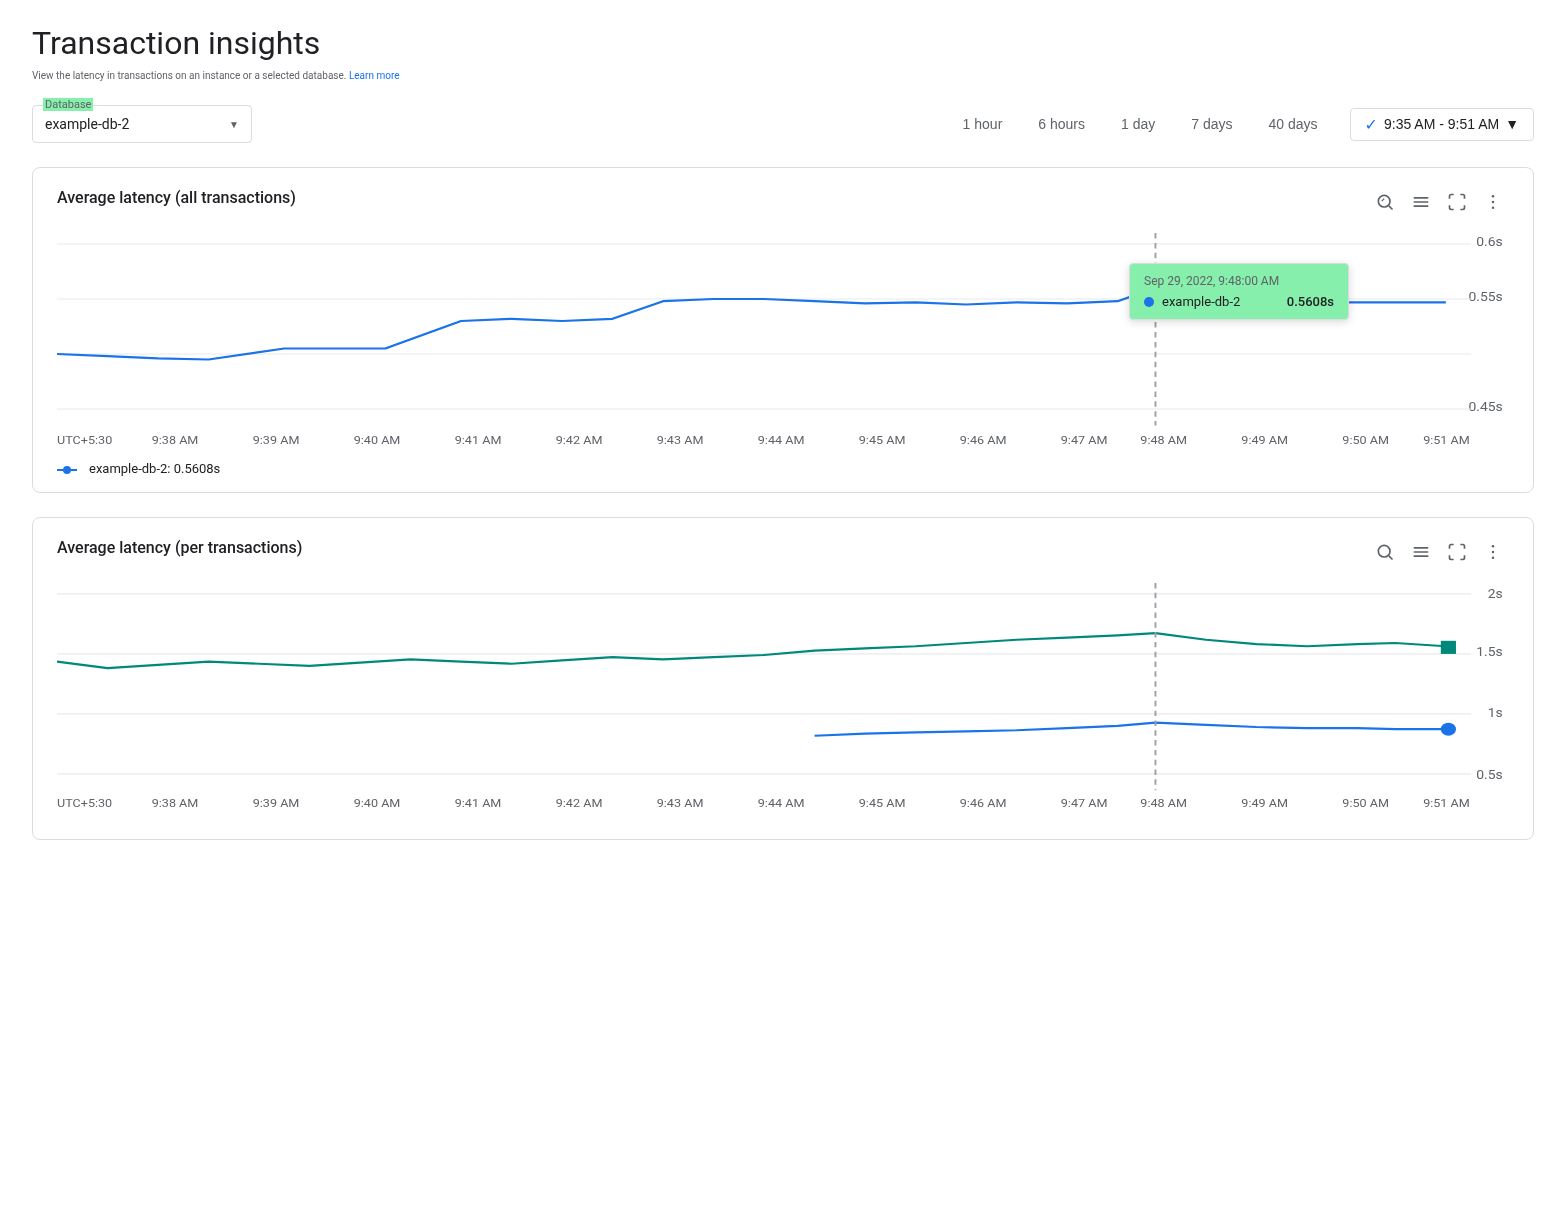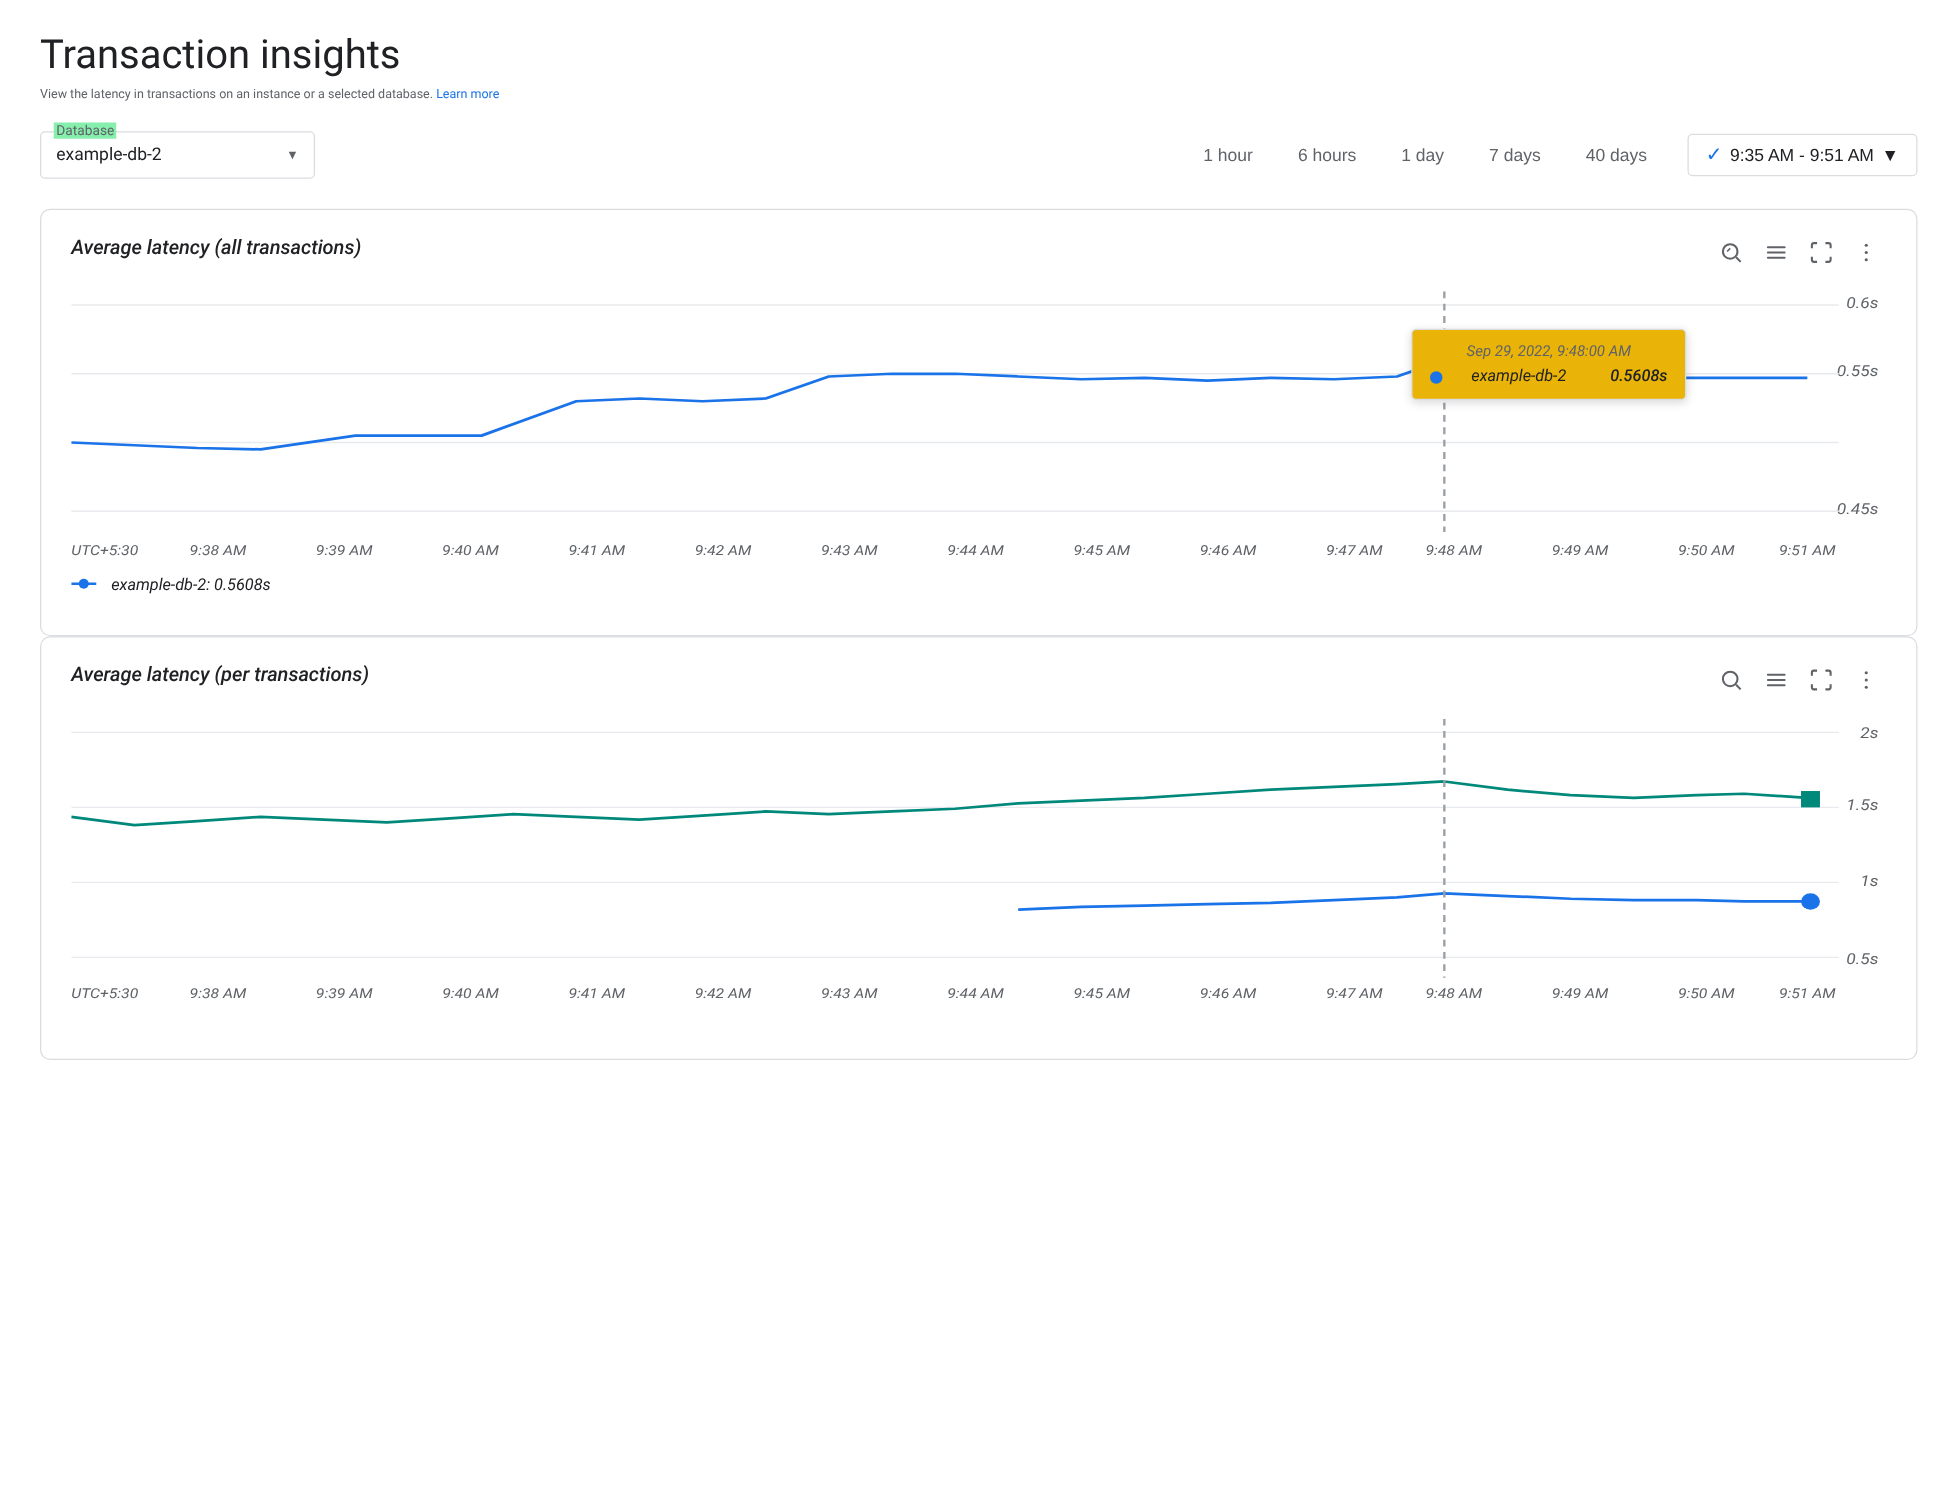--- a/index.html
+++ b/index.html
@@ -88,23 +88,23 @@
       color: #202124;
     }
     .time-range-btn .check {
       color: #1a73e8;
       font-size: 16px;
     }
 
     .chart-card {
       border: 1px solid #dadce0;
       border-radius: 8px;
-      padding: 20px 24px 32px;
+      padding: 20px 24px 16px;
+      margin-bottom: 24px;
       position: relative;
-      font-style: italic;
     }
     .chart-header {
       display: flex;
       justify-content: space-between;
       align-items: flex-start;
       margin-bottom: 12px;
     }
     .chart-title {
       font-size: 16px;
       font-weight: 500;
@@ -129,37 +129,36 @@
       position: relative;
       height: 220px;
       width: 100%;
     }
     .chart-svg {
       width: 100%;
       height: 100%;
     }
     .chart-legend {
       display: flex;
-      align-items: flex-start;
+      align-items: flex-end;
       gap: 8px;
       margin-top: 8px;
       font-size: 13px;
       color: #202124;
     }
 
     .tooltip-box {
       position: absolute;
-      background: #eab308;
+      background: #86efac;
       border: 1px solid #dadce0;
       border-radius: 4px;
       padding: 10px 14px;
       font-size: 13px;
       box-shadow: 0 2px 8px rgba(0,0,0,0.15);
       pointer-events: none;
-      text-align: center;
     }
     .tooltip-date {
       color: #5f6368;
       margin-bottom: 6px;
       font-size: 12px;
     }
     .tooltip-row {
       display: flex;
       align-items: center;
       gap: 8px;

